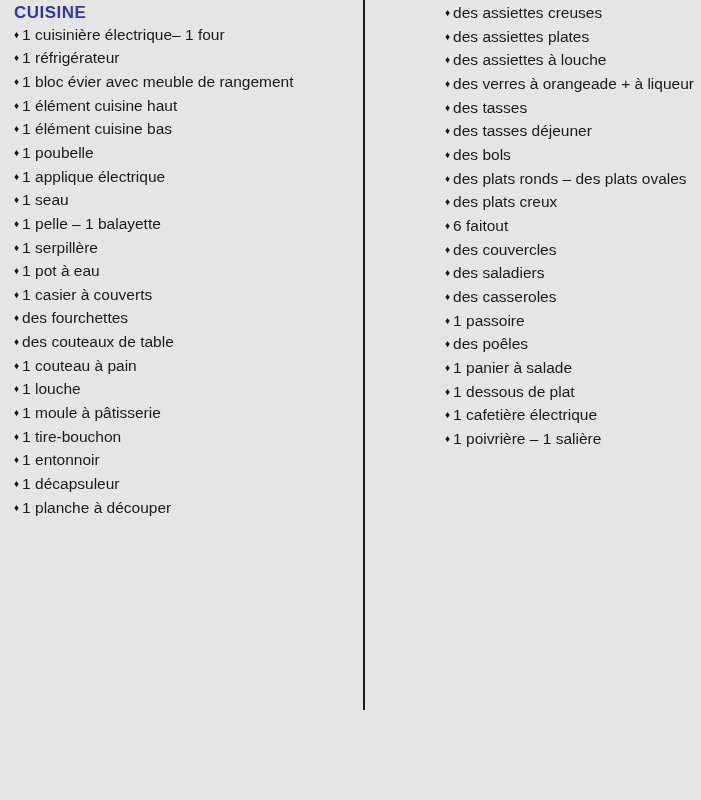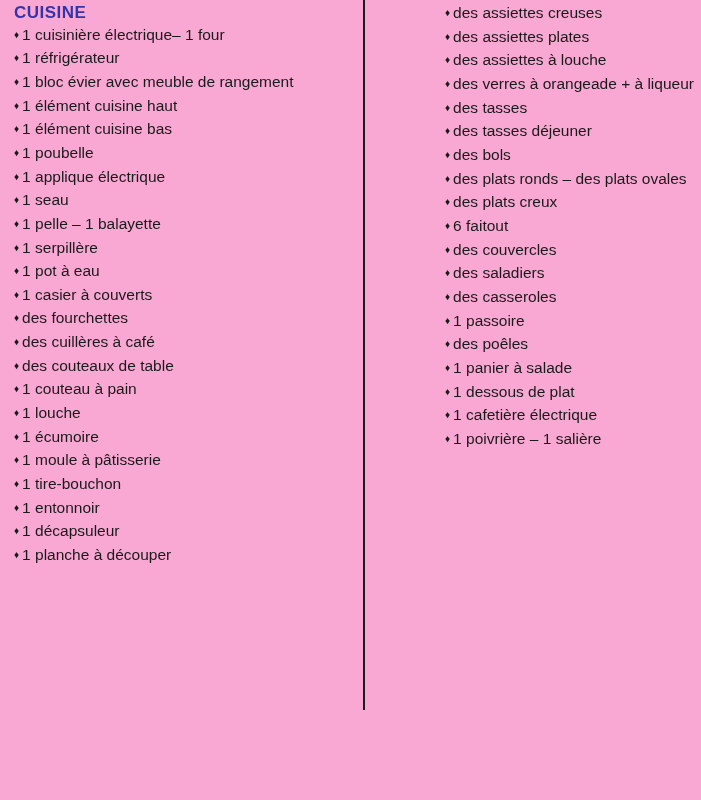--- a/index.html
+++ b/index.html
@@ -11,21 +11,21 @@
     position: relative;
     width: 701px;
     height: 800px;
     overflow: hidden;
     font-family: "Liberation Sans", sans-serif;
     color: #1a1a1a;
   }
   .page {
     position: absolute;
     inset: 0;
-    background: #f9a8d4;
+    background: #e5e5e5;
   }
   .divider {
     position: absolute;
     left: 363px;
     top: 0;
     width: 2px;
     height: 710px;
     background: #1c1c1c;
   }
   .col {
@@ -74,25 +74,23 @@
         <li><span class="bullet">♦</span><span>1 élément cuisine haut</span></li>
         <li><span class="bullet">♦</span><span>1 élément cuisine bas</span></li>
         <li><span class="bullet">♦</span><span>1 poubelle</span></li>
         <li><span class="bullet">♦</span><span>1 applique électrique</span></li>
         <li><span class="bullet">♦</span><span>1 seau</span></li>
         <li><span class="bullet">♦</span><span>1 pelle – 1 balayette</span></li>
         <li><span class="bullet">♦</span><span>1 serpillère</span></li>
         <li><span class="bullet">♦</span><span>1 pot à eau</span></li>
         <li><span class="bullet">♦</span><span>1 casier à couverts</span></li>
         <li><span class="bullet">♦</span><span>des fourchettes</span></li>
-        <li><span class="bullet">♦</span><span>des cuillères à café</span></li>
         <li><span class="bullet">♦</span><span>des couteaux de table</span></li>
         <li><span class="bullet">♦</span><span>1 couteau à pain</span></li>
         <li><span class="bullet">♦</span><span>1 louche</span></li>
-        <li><span class="bullet">♦</span><span>1 écumoire</span></li>
         <li><span class="bullet">♦</span><span>1 moule à pâtisserie</span></li>
         <li><span class="bullet">♦</span><span>1 tire-bouchon</span></li>
         <li><span class="bullet">♦</span><span>1 entonnoir</span></li>
         <li><span class="bullet">♦</span><span>1 décapsuleur</span></li>
         <li><span class="bullet">♦</span><span>1 planche à découper</span></li>
       </ul>
   </div>
 
   <div class="col right">
     <ul class="item-list">

